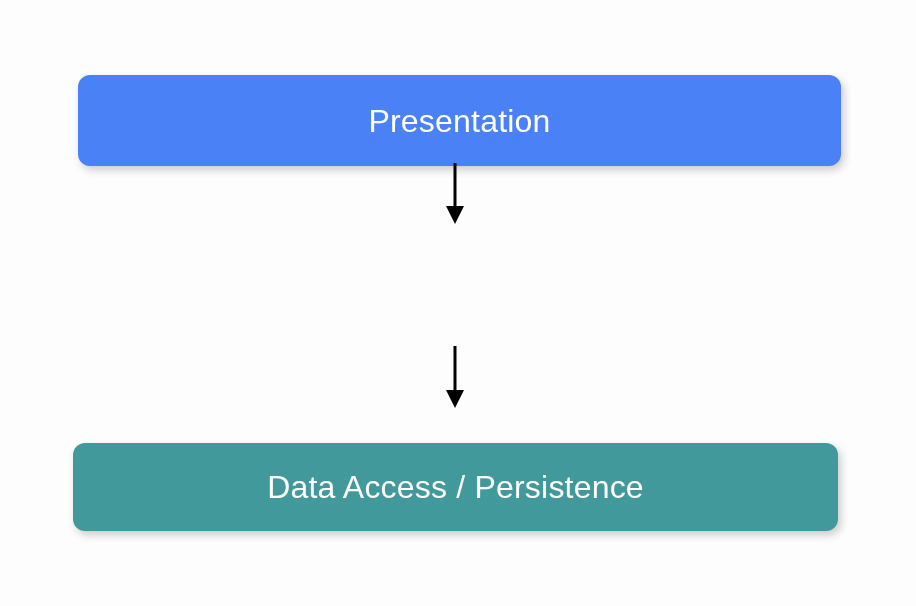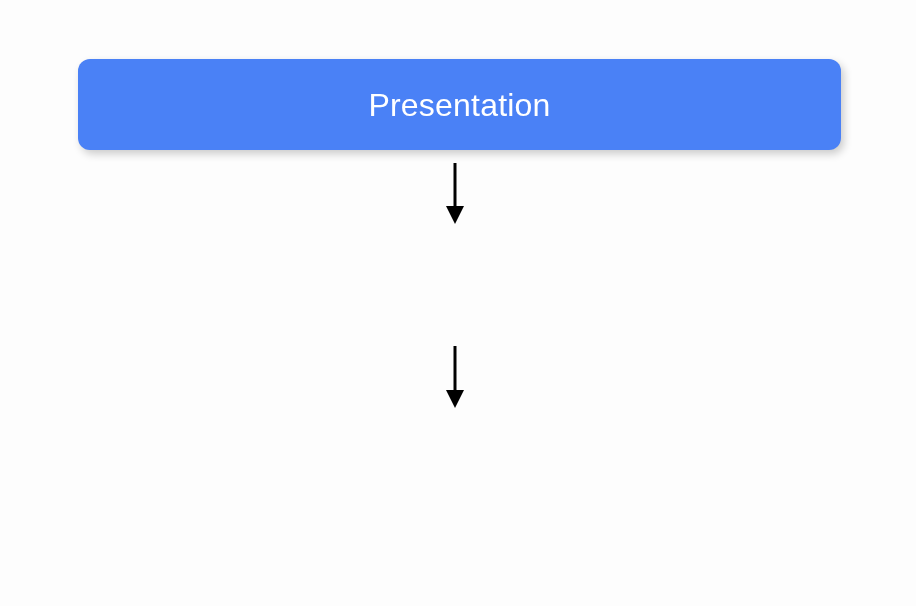--- a/index.html
+++ b/index.html
@@ -21,20 +21,21 @@
     background: #fdfdfd;
   }
   .layer-box {
     position: absolute;
     border-radius: 12px;
     display: flex;
     align-items: center;
     justify-content: center;
     box-sizing: border-box;
     box-shadow: 3px 4px 9px rgba(0, 0, 0, 0.20);
+    margin-top: 16px;
   }
   .layer-label {
     color: #ffffff;
     font-family: "Liberation Sans", sans-serif;
     font-size: 32px;
     font-weight: 400;
     letter-spacing: 0.2px;
     line-height: 1;
     white-space: nowrap;
     text-align: center;
@@ -101,14 +102,17 @@
   </div>
 
 
   <div class="arrow-connector" id="arrow-business-to-data">
     <svg viewBox="0 0 36 64" preserveAspectRatio="none">
       <line x1="18" y1="0" x2="18" y2="47" stroke="#000000" stroke-width="3"></line>
       <polygon points="9,44 27,44 18,62" fill="#000000"></polygon>
     </svg>
   </div>
 
+  <div class="layer-box" id="box-data-access">
+    <span class="layer-label">Data Access / Persistence</span>
+  </div>
 
 </div>
 
 </body></html>

